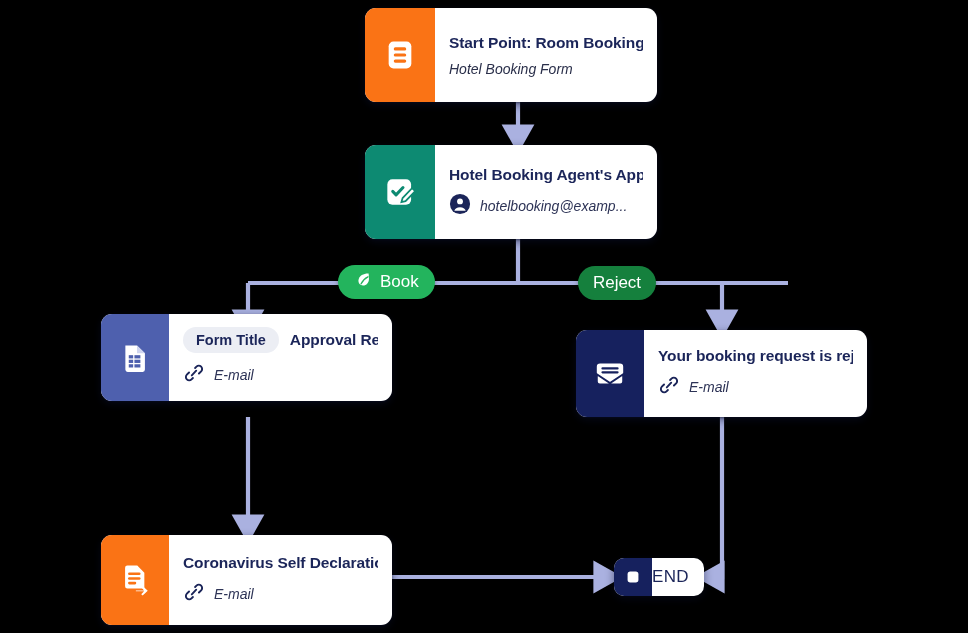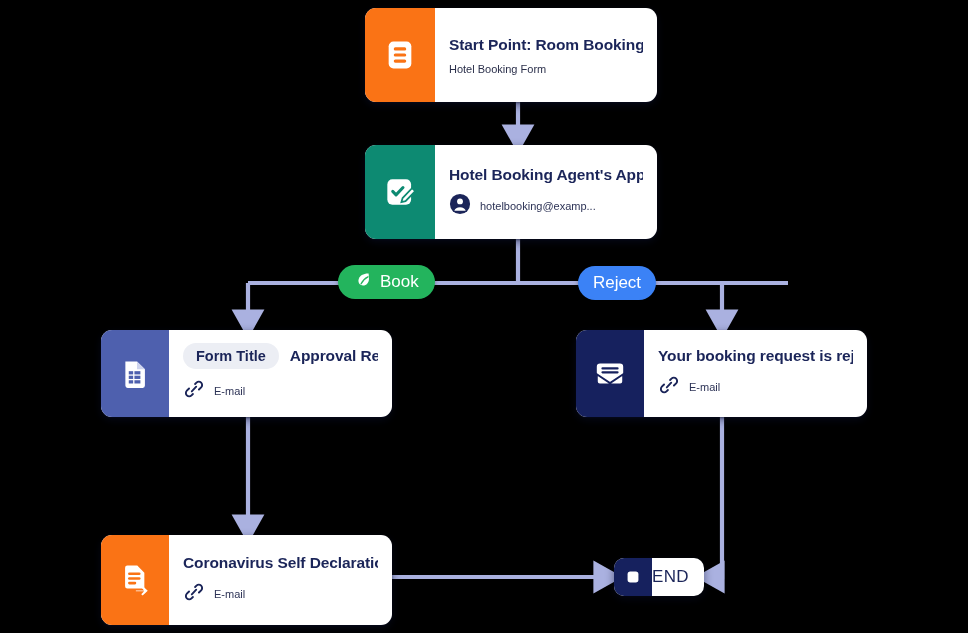--- a/index.html
+++ b/index.html
@@ -46,24 +46,25 @@
     overflow: hidden;
     letter-spacing: -.1px;
   }
   .subrow {
     display: flex;
     align-items: center;
     gap: 9px;
     min-width: 0;
   }
   .subtext {
-    font-size: 11px;
+    font-size: 14px;
     color: #2d3356;
     white-space: nowrap;
     overflow: hidden;
+    font-style: italic;
   }
   .subtext.plain { color: #2a2f4a; }
 
   
   .badge {
     background: #eceef4;
     color: #1b2559;
     font-size: 14.5px;
     font-weight: bold;
     border-radius: 999px;
@@ -72,21 +73,21 @@
   }
   .title-row { display: flex; align-items: center; gap: 11px; min-width: 0; }
 
   
   #node-start  { left: 365px; top: 8px;   width: 292px; height: 94px; }
   #node-start  .icon-panel { width: 70px; background: #fa7315; }
 
   #node-approval { left: 365px; top: 145px; width: 292px; height: 94px; }
   #node-approval .icon-panel { width: 70px; background: #0d8a72; }
 
-  #node-report { left: 101px; top: 330px; width: 291px; height: 87px; }
+  #node-report { left: 101px; top: 314px; width: 291px; height: 87px; }
   #node-report .icon-panel { width: 68px; background: #4e60ae; }
 
   #node-reject { left: 576px; top: 330px; width: 291px; height: 87px; }
   #node-reject .icon-panel { width: 68px; background: #16215e; }
 
   #node-corona { left: 101px; top: 535px; width: 291px; height: 90px; }
   #node-corona .icon-panel { width: 68px; background: #fa7315; }
 
   
   #node-end {
@@ -113,21 +114,21 @@
     display: flex; align-items: center; justify-content: center;
     gap: 7px;
     border-radius: 999px;
     color: #fff;
     font-size: 17px;
     padding: 0 16px;
     height: 34px;
     box-shadow: 0 2px 5px rgba(0,0,0,.35);
   }
   #pill-book   { left: 338px; top: 265px; background: #23b45d; }
-  #pill-reject { left: 578px; top: 266px; background: #3b82f6; width: 78px; padding: 0; }
+  #pill-reject { left: 578px; top: 266px; background: #15803d; width: 78px; padding: 0; }
 </style>
 </head>
 <body>
 
 <div id="canvas">
 
   <svg class="wires" viewBox="0 0 968 633">
     <defs>
       <marker id="ah" markerWidth="9" markerHeight="9" refX="3.4" refY="4.5" orient="auto" markerUnits="strokeWidth">
         <path d="M0.4,0.6 L7.4,4.5 L0.4,8.4 Z" fill="#aab1e0"></path>

